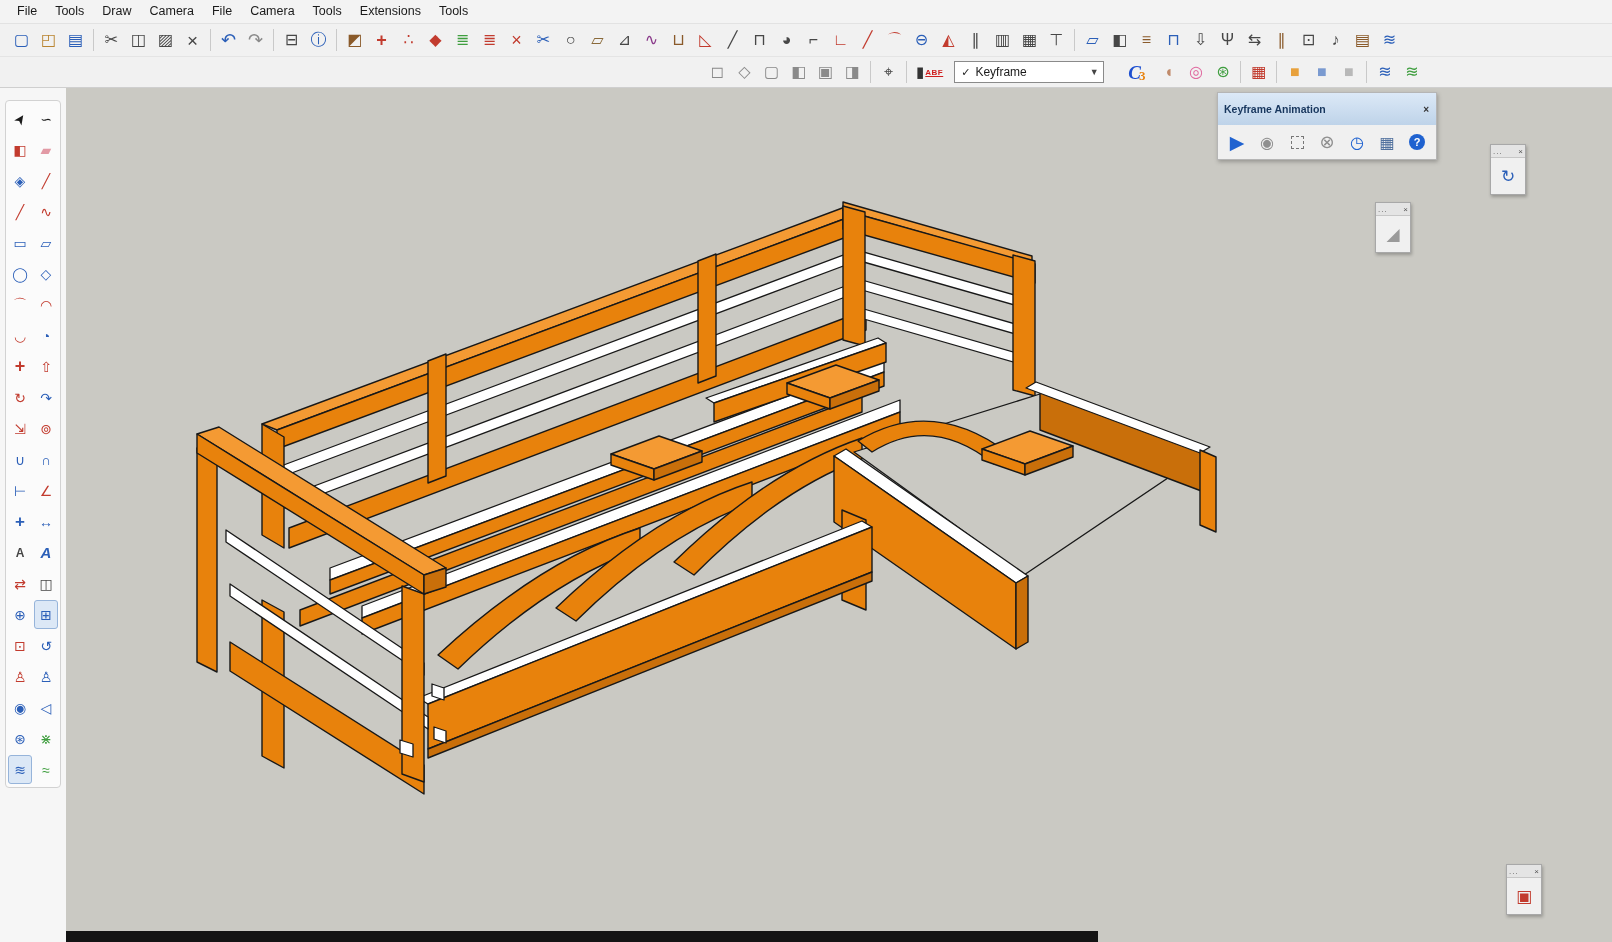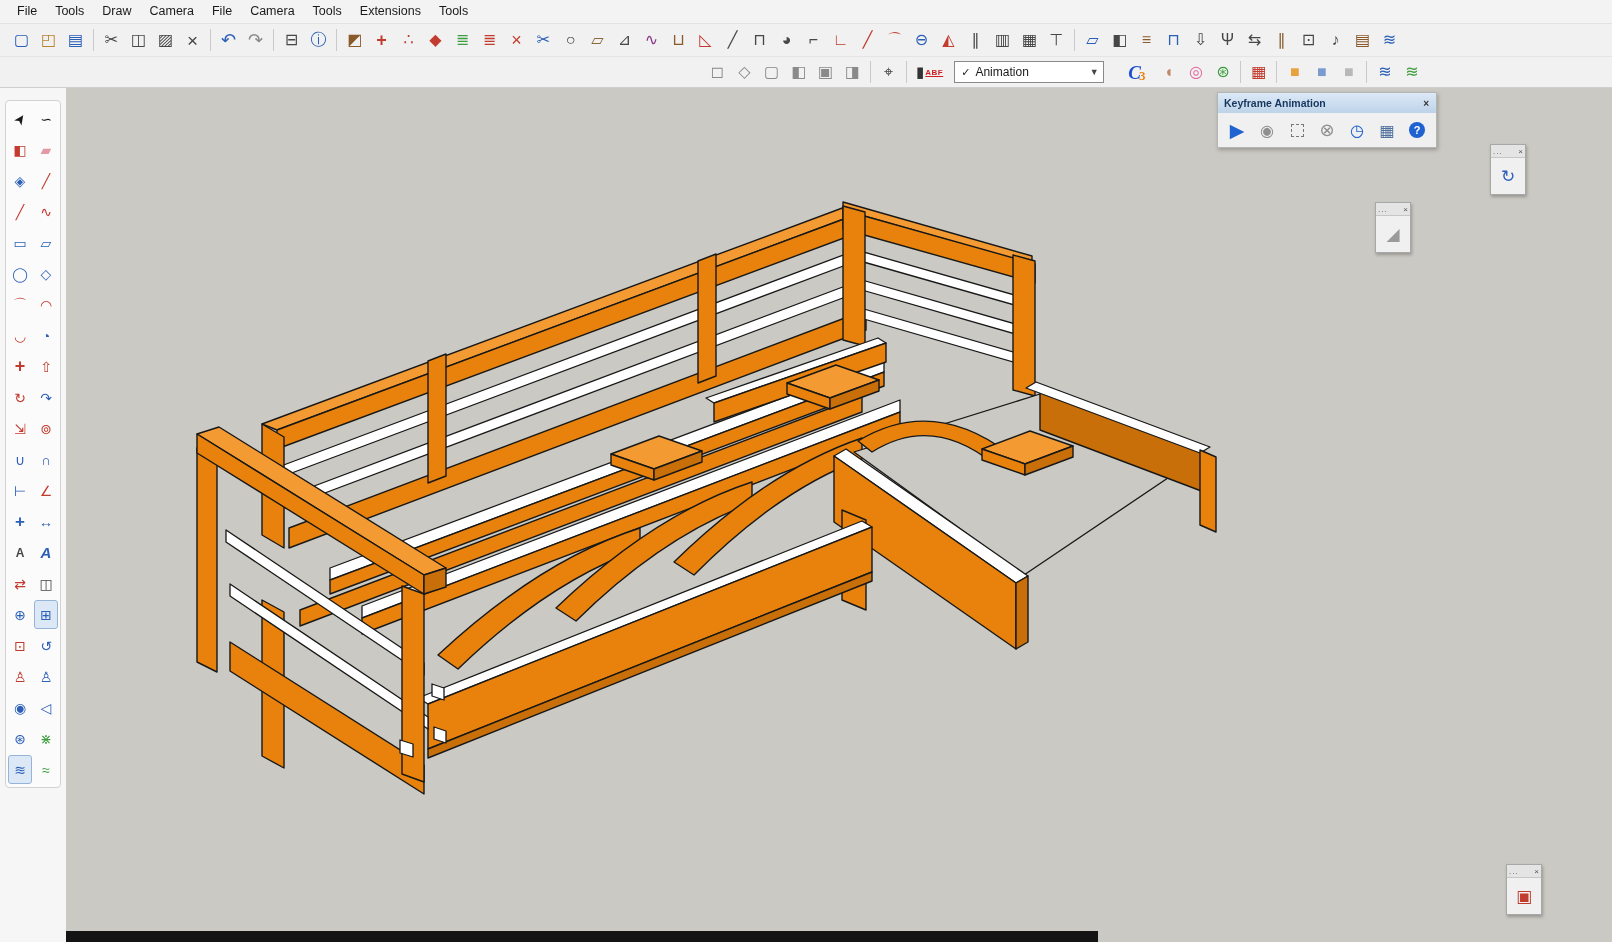--- a/index.html
+++ b/index.html
@@ -49,21 +49,21 @@
   .viewport svg{position:absolute;left:0;top:0;}
   .o {fill:var(--model-orange,#e8820c);stroke:#181818;stroke-width:1.4;stroke-linejoin:round;}
   .ol{fill:var(--model-orange-light,#f49a33);stroke:#181818;stroke-width:1.4;stroke-linejoin:round;}
   .od{fill:var(--model-orange-dark,#c96f0a);stroke:#181818;stroke-width:1.4;stroke-linejoin:round;}
   .w {fill:var(--slat-white,#ffffff);stroke:#181818;stroke-width:1.3;stroke-linejoin:round;}
   .bgfill{fill:var(--canvas,#cac9c3);stroke:#181818;stroke-width:1.3;stroke-linejoin:round;}
   .canvas-bottom-edge{position:absolute;left:0;top:843px;width:1032px;height:11px;background:#141414;}
   
   .kf-palette{position:absolute;left:1151px;top:4px;width:220px;background:#f0f0f0;
     border:1px solid #b5b5b5;box-shadow:1px 2px 4px rgba(0,0,0,.25);}
-  .kf-title{height:20px;display:flex;align-items:center;padding:0 4px 0 6px;
+  .kf-title{height:32px;display:flex;align-items:center;padding:0 4px 0 6px;
     background:linear-gradient(#dce9f7,#bed3e9);font-size:10.5px;font-weight:bold;color:#17365d;}
   .kf-title .t{flex:1;}
   .kf-close{font-size:10px;color:#333;padding:0 3px;cursor:default;}
   .kf-body{display:flex;align-items:center;padding:4px 5px;gap:2px;}
   .kf-btn{width:28px;height:26px;display:flex;align-items:center;justify-content:center;
     font-size:17px;border-radius:3px;cursor:default;}
   .kf-btn.play{color:#1f62d0;font-size:19px;}
   .kf-btn.rec{color:#8f8f8f;font-size:16px;}
   .kf-btn.dashed span{width:13px;height:13px;border:1.6px dashed #777;}
   .kf-btn.stop{color:#8f8f8f;font-size:18px;}
@@ -355,21 +355,21 @@
           <span>⌖</span>
         </span>
       </div>
     <span class="tb-sep"></span>
     <span class="abf">
       <span class="bar">▮</span>
       <span class="abf-label">ABF</span>
     </span>
     <div class="tag-dropdown">
       <span class="check">✓</span>
-      <span class="val">Animation</span>
+      <span class="val">Keyframe</span>
       <span class="arrow">▼</span>
     </div>
     <span class="c3">
       <span class="c">C</span>
       <span class="three">3</span>
     </span>
     <div style="display:flex;align-items:center">
 
         <span class="tb-icon" style="color:#c08a6a">
           <span>◖</span>

